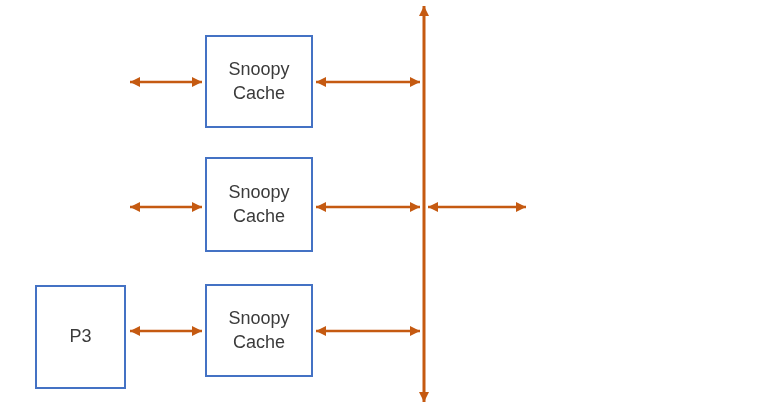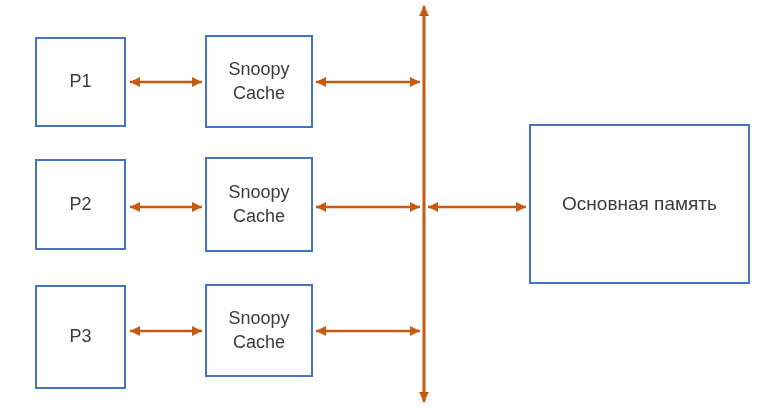--- a/index.html
+++ b/index.html
@@ -59,41 +59,32 @@
 
     <line x1="130" y1="207" x2="202" y2="207" marker-start="url(#as)" marker-end="url(#ae)"></line>
     <line x1="316" y1="207" x2="420" y2="207" marker-start="url(#as)" marker-end="url(#ae)"></line>
 
     <line x1="130" y1="331" x2="202" y2="331" marker-start="url(#as)" marker-end="url(#ae)"></line>
     <line x1="316" y1="331" x2="420" y2="331" marker-start="url(#as)" marker-end="url(#ae)"></line>
 
     <line x1="428" y1="207" x2="526" y2="207" marker-start="url(#as)" marker-end="url(#ae)"></line>
   </svg>
 
-  <div class="box" style="left:35px;top:37px;width:91px;height:90px">
-    <span>P1</span>
-  </div>
   <div class="box" style="left:205px;top:35px;width:108px;height:93px">
     <span>Snoopy
 Cache</span>
   </div>
 
-  <div class="box" style="left:35px;top:159px;width:91px;height:91px">
-    <span>P2</span>
-  </div>
   <div class="box" style="left:205px;top:157px;width:108px;height:95px">
     <span>Snoopy
 Cache</span>
   </div>
 
   <div class="box" style="left:35px;top:285px;width:91px;height:104px">
     <span>P3</span>
   </div>
   <div class="box" style="left:205px;top:284px;width:108px;height:93px">
     <span>Snoopy
 Cache</span>
   </div>
 
-  <div class="box memory" style="left:529px;top:124px;width:221px;height:160px">
-    <span>Основная память</span>
-  </div>
 
 </div>
 
 </body></html>

